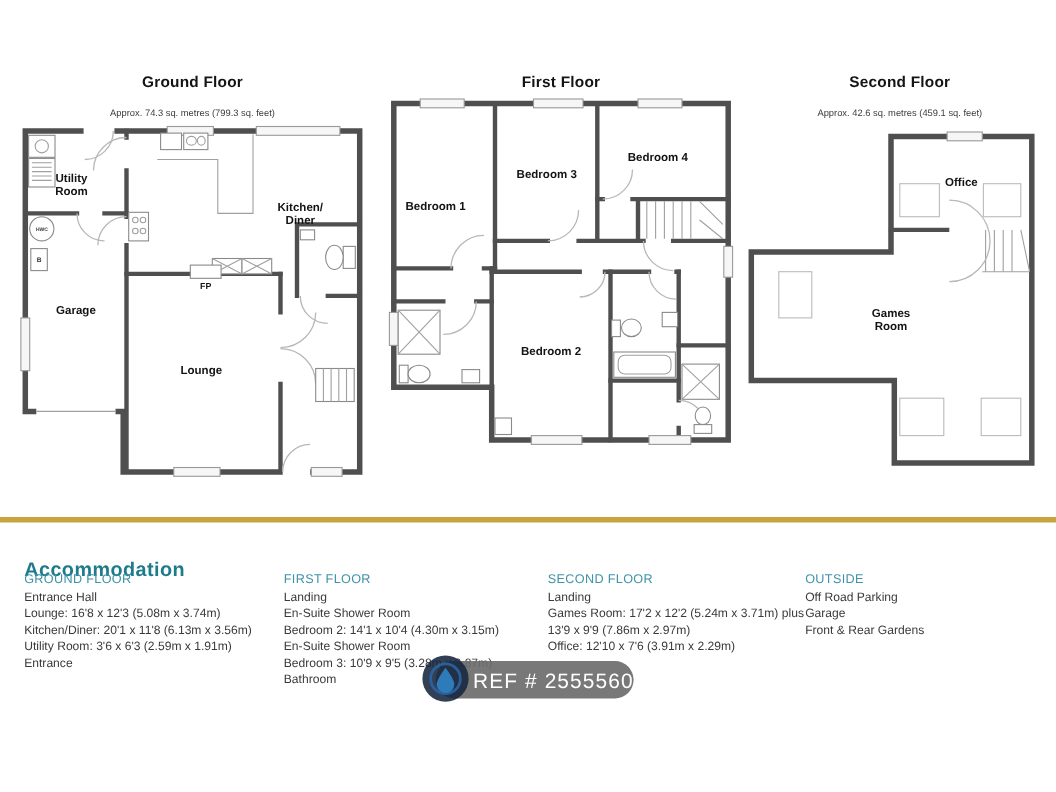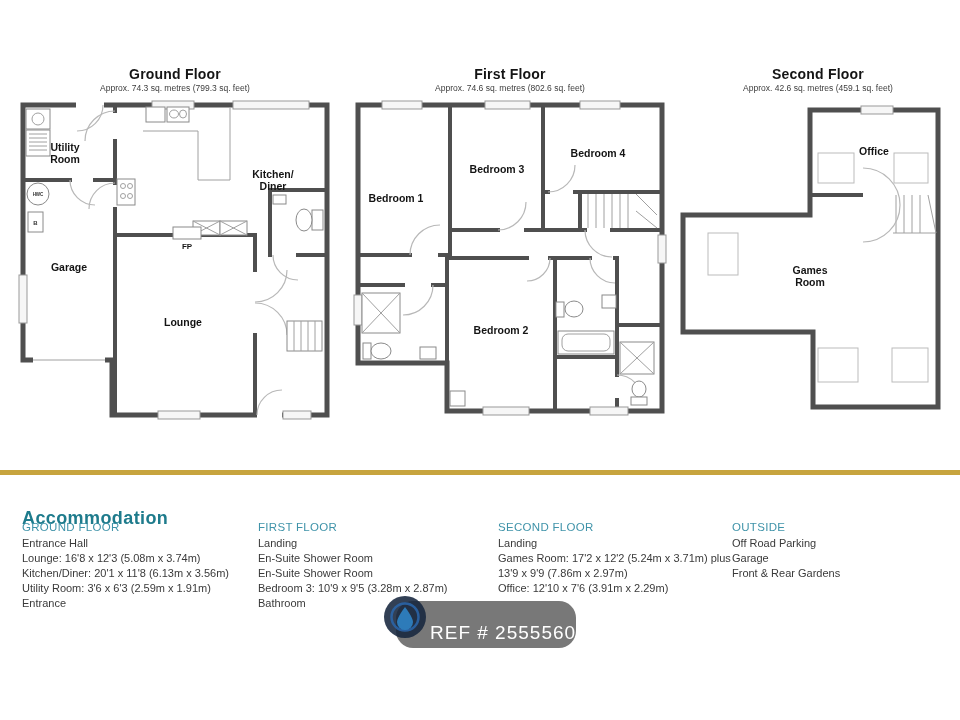--- a/index.html
+++ b/index.html
@@ -1,20 +1,20 @@
 <!DOCTYPE html>
 <html><head>
 <meta charset="utf-8">
 <style>
   html,body{margin:0;padding:0;background:#fff;}
   .page{position:relative;width:960px;height:720px;background:#fff;overflow:hidden;
         font-family:"Liberation Sans",sans-serif;}
   .floor{position:absolute;text-align:center;}
   .floor-title{font-weight:bold;font-size:14px;color:#141414;letter-spacing:.2px;}
-  .floor-sub{font-size:8.5px;color:#3c3c3c;margin-top:1px;}
+  .floor-sub{font-size:8.5px;color:#3c3c3c;margin-top:15px;}
   .floor svg{display:block;margin-top:2px;}
   .outer{fill:#ffffff;stroke:#4f4f4f;stroke-width:5;}
   .wall4{stroke:#4f4f4f;stroke-width:4;fill:none;stroke-linecap:square;}
   .thin{stroke:#a0a0a0;stroke-width:1;fill:none;}
   .arc{stroke:#b8b8b8;stroke-width:1.2;fill:none;}
   .fix{stroke:#8a8a8a;stroke-width:1;fill:#ffffff;}
   .furn{stroke:#bbbbbb;stroke-width:1;fill:none;}
   .win{fill:#f6f6f6;stroke:#999;stroke-width:1;}
   .gap{fill:#ffffff;stroke:none;}
   .rlabel{font:bold 10.5px "Liberation Sans",sans-serif;fill:#141414;text-anchor:middle;}
@@ -22,21 +22,21 @@
   .rlabel-xs{font:bold 4.5px "Liberation Sans",sans-serif;fill:#333;text-anchor:middle;}
   .rlabel-b{font:bold 6px "Liberation Sans",sans-serif;fill:#333;text-anchor:middle;}
   .gold-bar{position:absolute;left:0;top:470px;width:960px;height:5px;background:#c7a43e;}
   .accom-title{position:absolute;left:22px;top:508px;font-size:18px;font-weight:bold;
                color:#1e7b8c;letter-spacing:.4px;}
   .accom-col{position:absolute;top:520px;width:235px;}
   .col-heading{font-size:11.5px;color:#3f93a9;letter-spacing:.3px;line-height:15px;margin-bottom:1px;}
   .col-line{font-size:11px;color:#3a3a3a;line-height:15px;white-space:nowrap;}
   .ref-badge{position:absolute;left:396px;top:601px;width:128px;height:31px;
              background:rgba(108,108,108,.92);border-radius:17px;color:#fff;
-             display:flex;align-items:center;padding:16px 18px 0 34px;
+             display:flex;align-items:center;padding:3px 18px 0 34px;
              font-size:19px;letter-spacing:1px;white-space:nowrap;z-index:5;}
   .ref-icon{position:absolute;left:383px;top:595px;width:44px;height:44px;z-index:6;}
 </style>
 </head>
 <body>
 
 <div class="page">
 
   <div class="floor" style="left:15px;top:66px;width:320px;">
     <div class="floor-title">Ground Floor</div>
@@ -110,21 +110,20 @@
         <text class="rlabel" x="168" y="231">Lounge</text>
         <text class="rlabel-sm" x="172" y="154">FP</text>
         <text class="rlabel-xs" x="23" y="101">HWC</text>
         <text class="rlabel-b" x="20.5" y="129.5">B</text>
       </g>
     </svg>
   </div>
 
   <div class="floor" style="left:350px;top:66px;width:320px;">
     <div class="floor-title">First Floor</div>
-    <div class="floor-sub">Approx. 74.6 sq. metres (802.6 sq. feet)</div>
     <svg width="320" height="330" viewBox="0 0 320 330">
       <path class="outer" d="M8 10 H312 V316 H97 V268 H8 Z"></path>
       <g>
         <path class="wall4" d="M100 10 V160"></path>
         <path class="wall4" d="M8 160 H60 M90 160 H100"></path>
         <path class="wall4" d="M8 190 H53 M83 190 H97"></path>
         <path class="wall4" d="M97 160 V268"></path>
         <path class="wall4" d="M193 10 V135"></path>
         <path class="wall4" d="M100 135 H148 M176 135 H235 M262 135 H312"></path>
         <path class="wall4" d="M193 97 H198 M225 97 H312"></path>
@@ -226,20 +225,21 @@
     <div class="col-line">Lounge: 16'8 x 12'3 (5.08m x 3.74m)</div>
     <div class="col-line">Kitchen/Diner: 20'1 x 11'8 (6.13m x 3.56m)</div>
     <div class="col-line">Utility Room: 3'6 x 6'3 (2.59m x 1.91m)</div>
     <div class="col-line">Entrance</div>
   </div>
 
   <div class="accom-col" style="left:258px;">
     <div class="col-heading">FIRST FLOOR</div>
     <div class="col-line">Landing</div>
     <div class="col-line">En-Suite Shower Room</div>
+    <div class="col-line">Bedroom 2: 14'1 x 10'4 (4.30m x 3.15m)</div>
     <div class="col-line">En-Suite Shower Room</div>
     <div class="col-line">Bedroom 3: 10'9 x 9'5 (3.28m x 2.87m)</div>
     <div class="col-line">Bathroom</div>
   </div>
 
   <div class="accom-col" style="left:498px;">
     <div class="col-heading">SECOND FLOOR</div>
     <div class="col-line">Landing</div>
     <div class="col-line">Games Room: 17'2 x 12'2 (5.24m x 3.71m) plus</div>
     <div class="col-line">13'9 x 9'9 (7.86m x 2.97m)</div>

